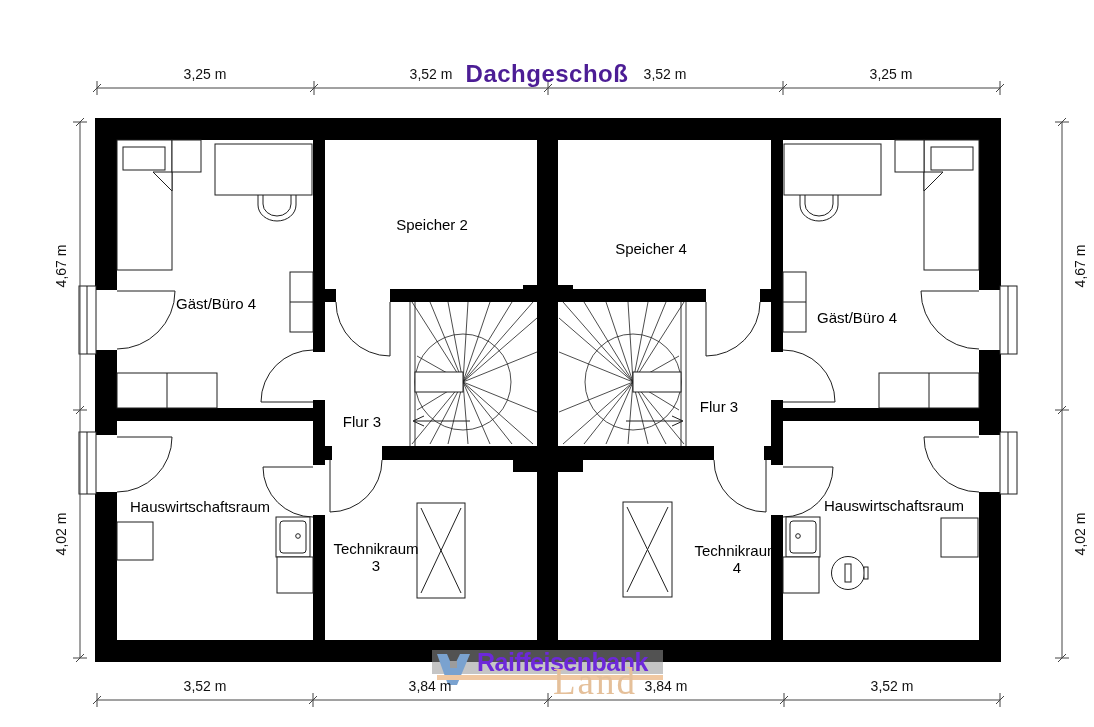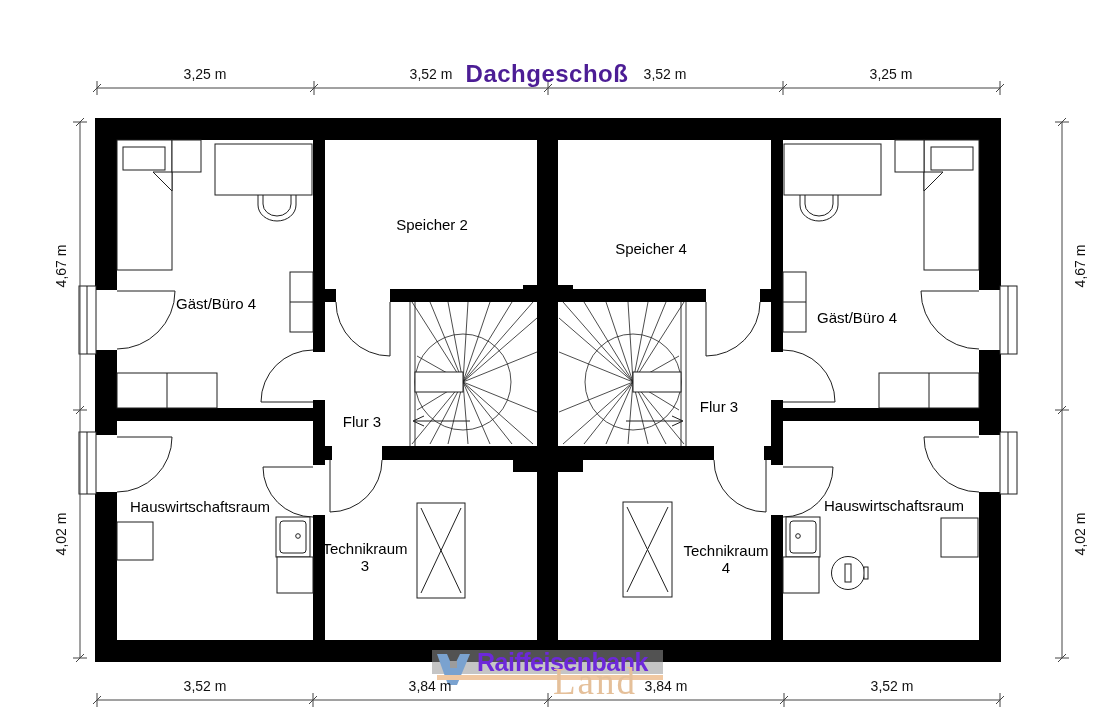--- a/index.html
+++ b/index.html
@@ -7,21 +7,21 @@
          font-family:"Liberation Sans",sans-serif;color:#000;}
   #plan-svg{position:absolute;left:0;top:0;z-index:1;}
   .lbl{position:absolute;transform:translate(-50%,-50%);white-space:nowrap;
        font-size:15px;color:#000;z-index:3;line-height:1.15;}
   .dim{position:absolute;transform:translate(-50%,-50%);white-space:nowrap;
        font-size:14px;color:#111;z-index:4;}
   .dim.vert-l{transform:translate(-50%,-50%) rotate(-90deg);}
   .dim.vert-r{transform:translate(-50%,-50%) rotate(-90deg);}
   #page-title{position:absolute;left:50%;top:28px;transform:translate(-50%,-50%);
       font-size:24px;font-weight:bold;letter-spacing:0.5px;color:#4c1d95;z-index:3;margin-top:46px;}
-  .two-line{display:flex;flex-direction:column;align-items:center;}
+  .two-line{display:flex;flex-direction:column;align-items:center;margin-left:11px;}
   
   #watermark{position:absolute;left:0;top:0;width:100%;height:100%;z-index:2;pointer-events:none;}
   #wm-band{position:absolute;left:432px;top:650px;width:231px;height:24px;
       background:rgba(150,150,150,0.55);}
   #wm-brand{position:absolute;left:477px;top:648px;font-size:25px;font-weight:bold;
       letter-spacing:-0.5px;}
   #wm-underline{position:absolute;left:437px;top:675px;width:226px;height:5px;}
   #wm-town{position:absolute;left:438px;top:679px;font-size:19px;}
   #wm-script{position:absolute;left:553px;top:660px;font-family:"Liberation Serif",serif;
       font-size:37px;letter-spacing:2px;}

